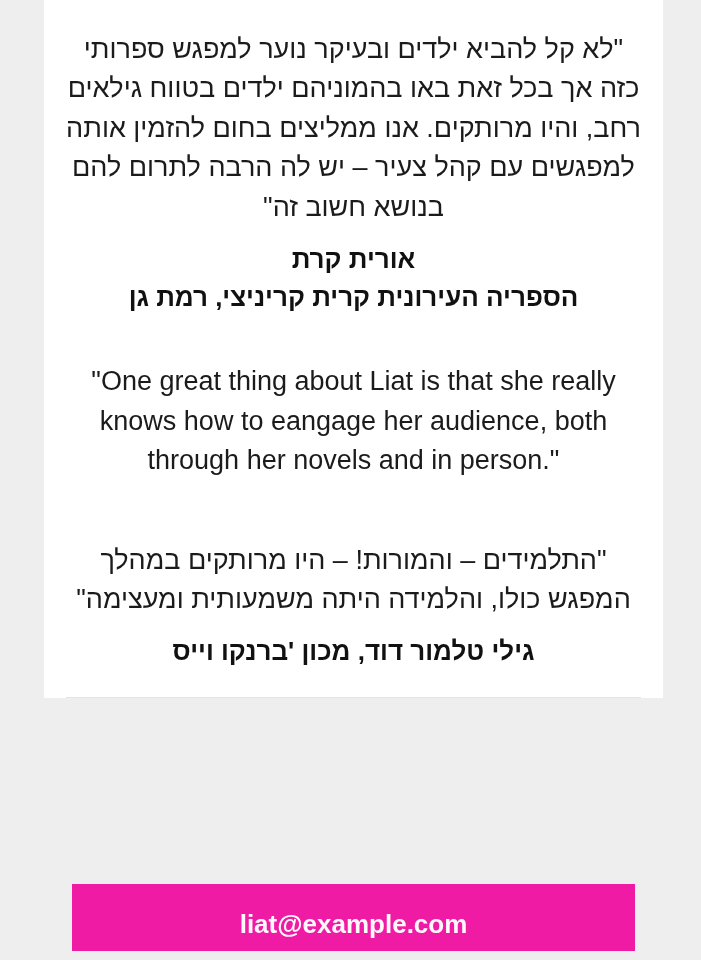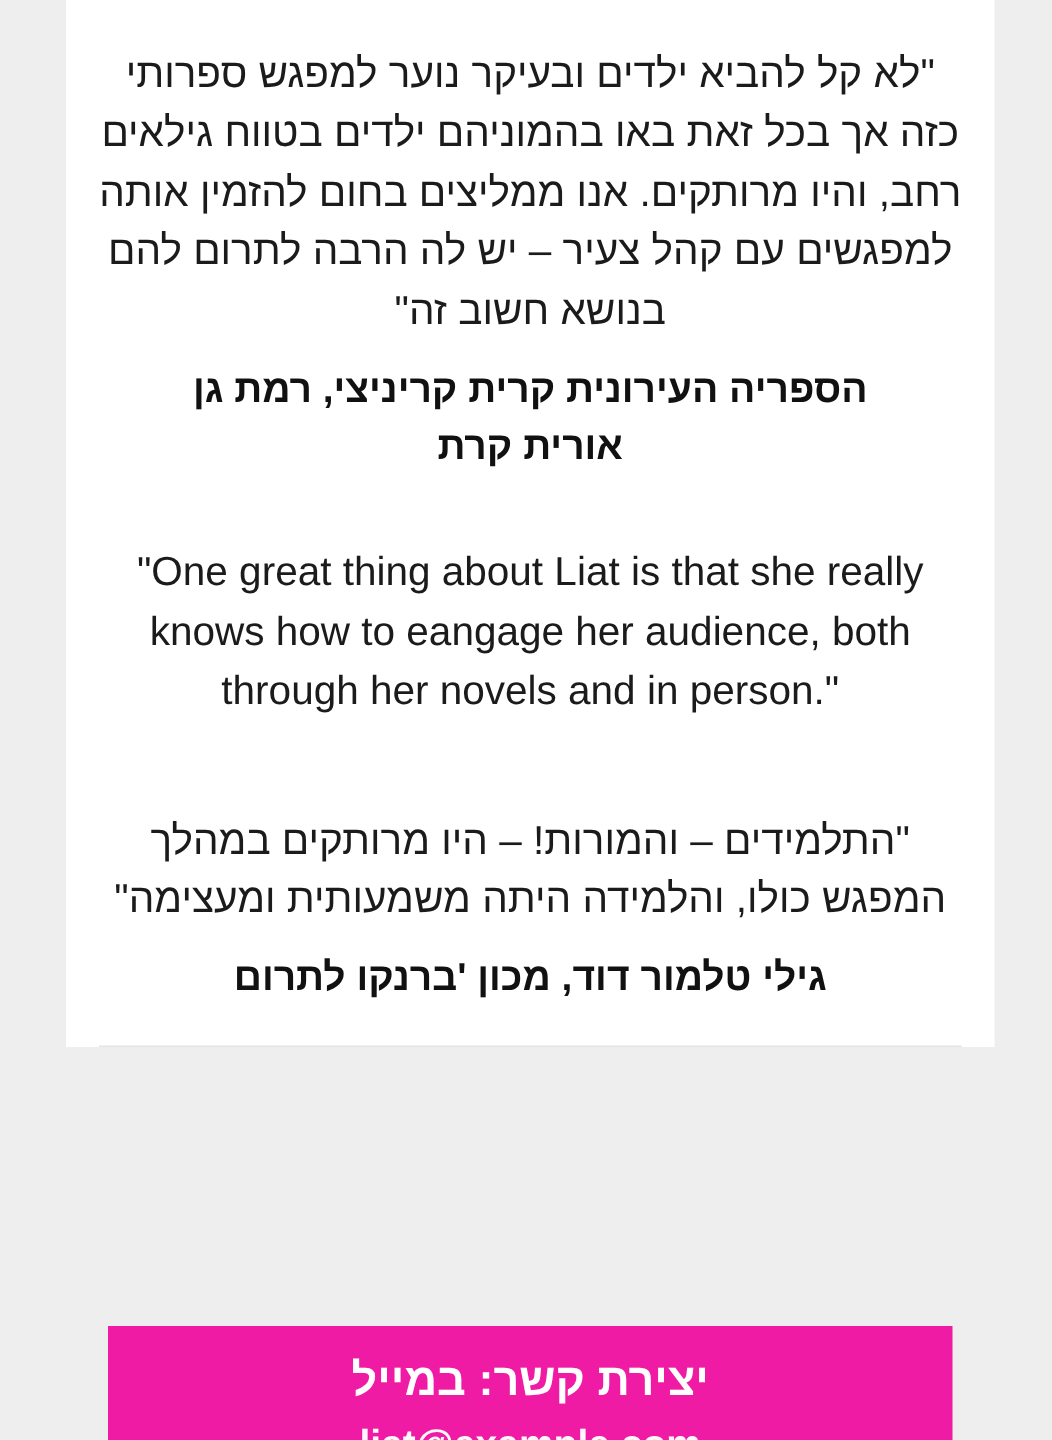--- a/index.html
+++ b/index.html
@@ -97,42 +97,41 @@
   <div class="side-left"></div>
   <div class="side-right"></div>
 
   <div class="card">
     <div class="card-inner">
 
       <div class="quote-block">
         <p class="quote-text">"לא קל להביא ילדים ובעיקר נוער למפגש ספרותי כזה אך בכל זאת באו בהמוניהם ילדים בטווח גילאים רחב, והיו מרותקים.
 אנו ממליצים בחום להזמין אותה למפגשים עם קהל צעיר – יש לה הרבה לתרום להם בנושא חשוב זה"</p>
         <div class="gap-sm"></div>
+        <p class="quote-author">אורית קרת</p>
         <p class="quote-author">הספריה העירונית קרית קריניצי, רמת גן</p>
-        <p class="quote-author">אורית קרת</p>
       </div>
 
       <div class="gap-md"></div>
 
       <div class="quote-block">
         <p class="quote-text ltr">"One great thing about Liat is that she really knows how to eangage her audience, both through her novels and in person."</p>
         <div class="gap-sm"></div>
       </div>
 
       <div class="gap-md"></div>
 
       <div class="quote-block">
         <p class="quote-text">"התלמידים – והמורות! – היו מרותקים במהלך המפגש כולו, והלמידה היתה משמעותית ומעצימה"</p>
         <div class="gap-sm"></div>
-        <p class="quote-author">גילי טלמור דוד, מכון 'ברנקו לתרום</p>
+        <p class="quote-author">גילי טלמור דוד, מכון 'ברנקו וייס</p>
       </div>
 
     </div>
   </div>
 
   <div class="cta-wrap">
     <div class="cta-button" style="background: rgb(239, 27, 165); color: rgb(255, 255, 255);">
-      <div>יצירת קשר: במייל</div>
       <div class="cta-sub">liat@example.com</div>
     </div>
   </div>
 
 </div>
 
 </body></html>

